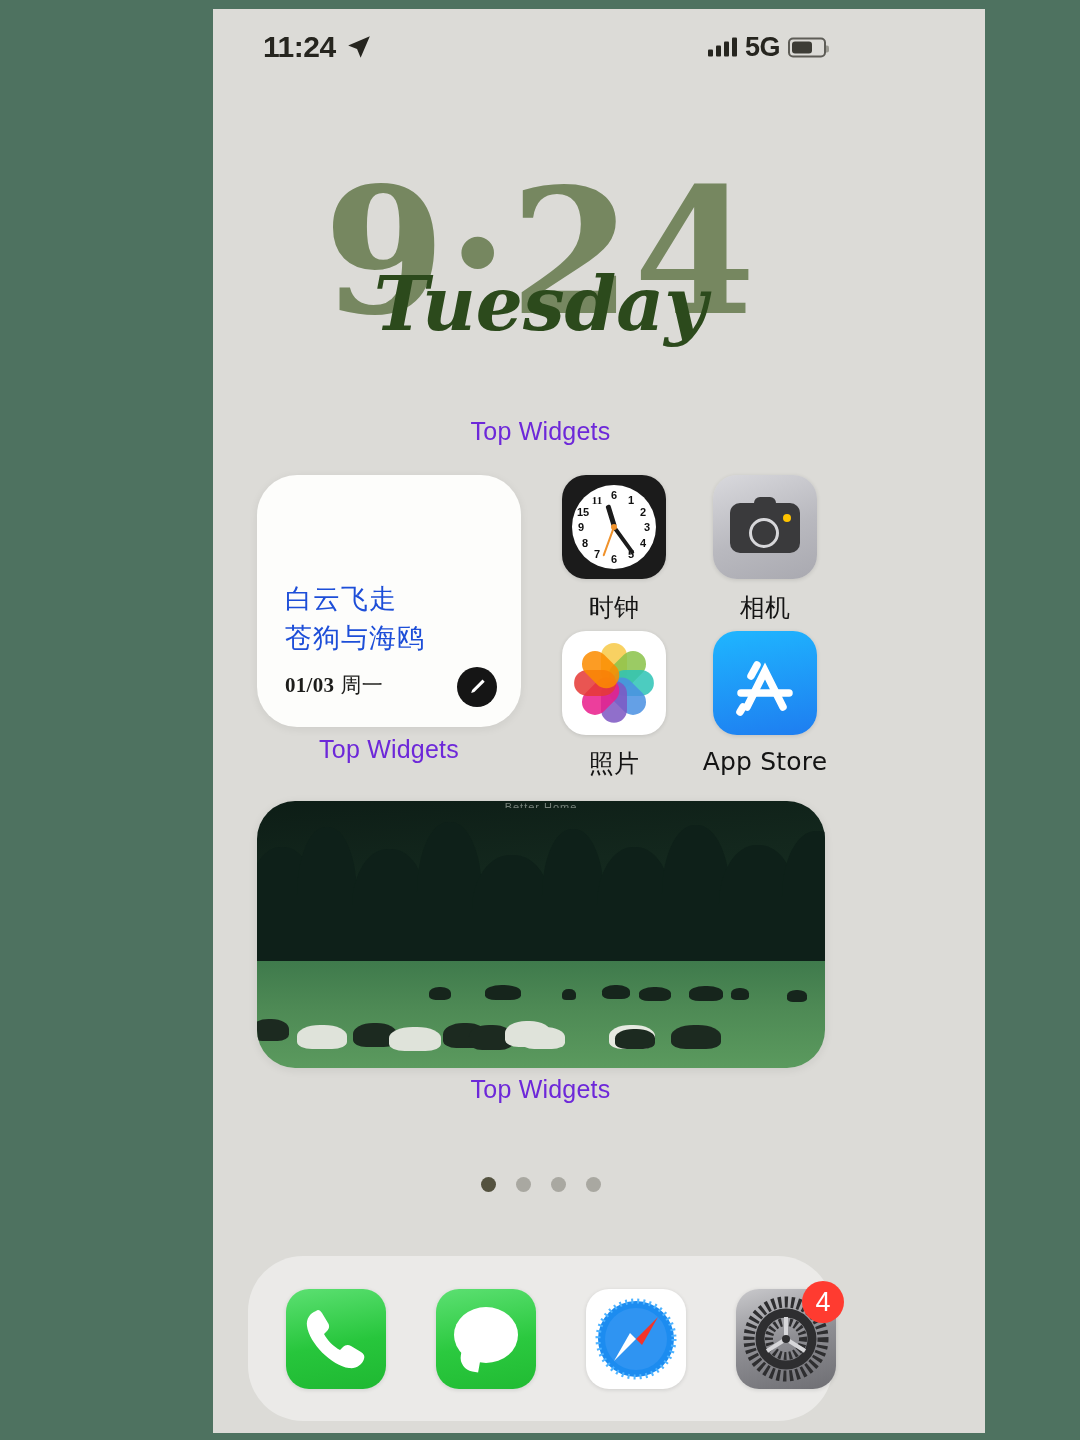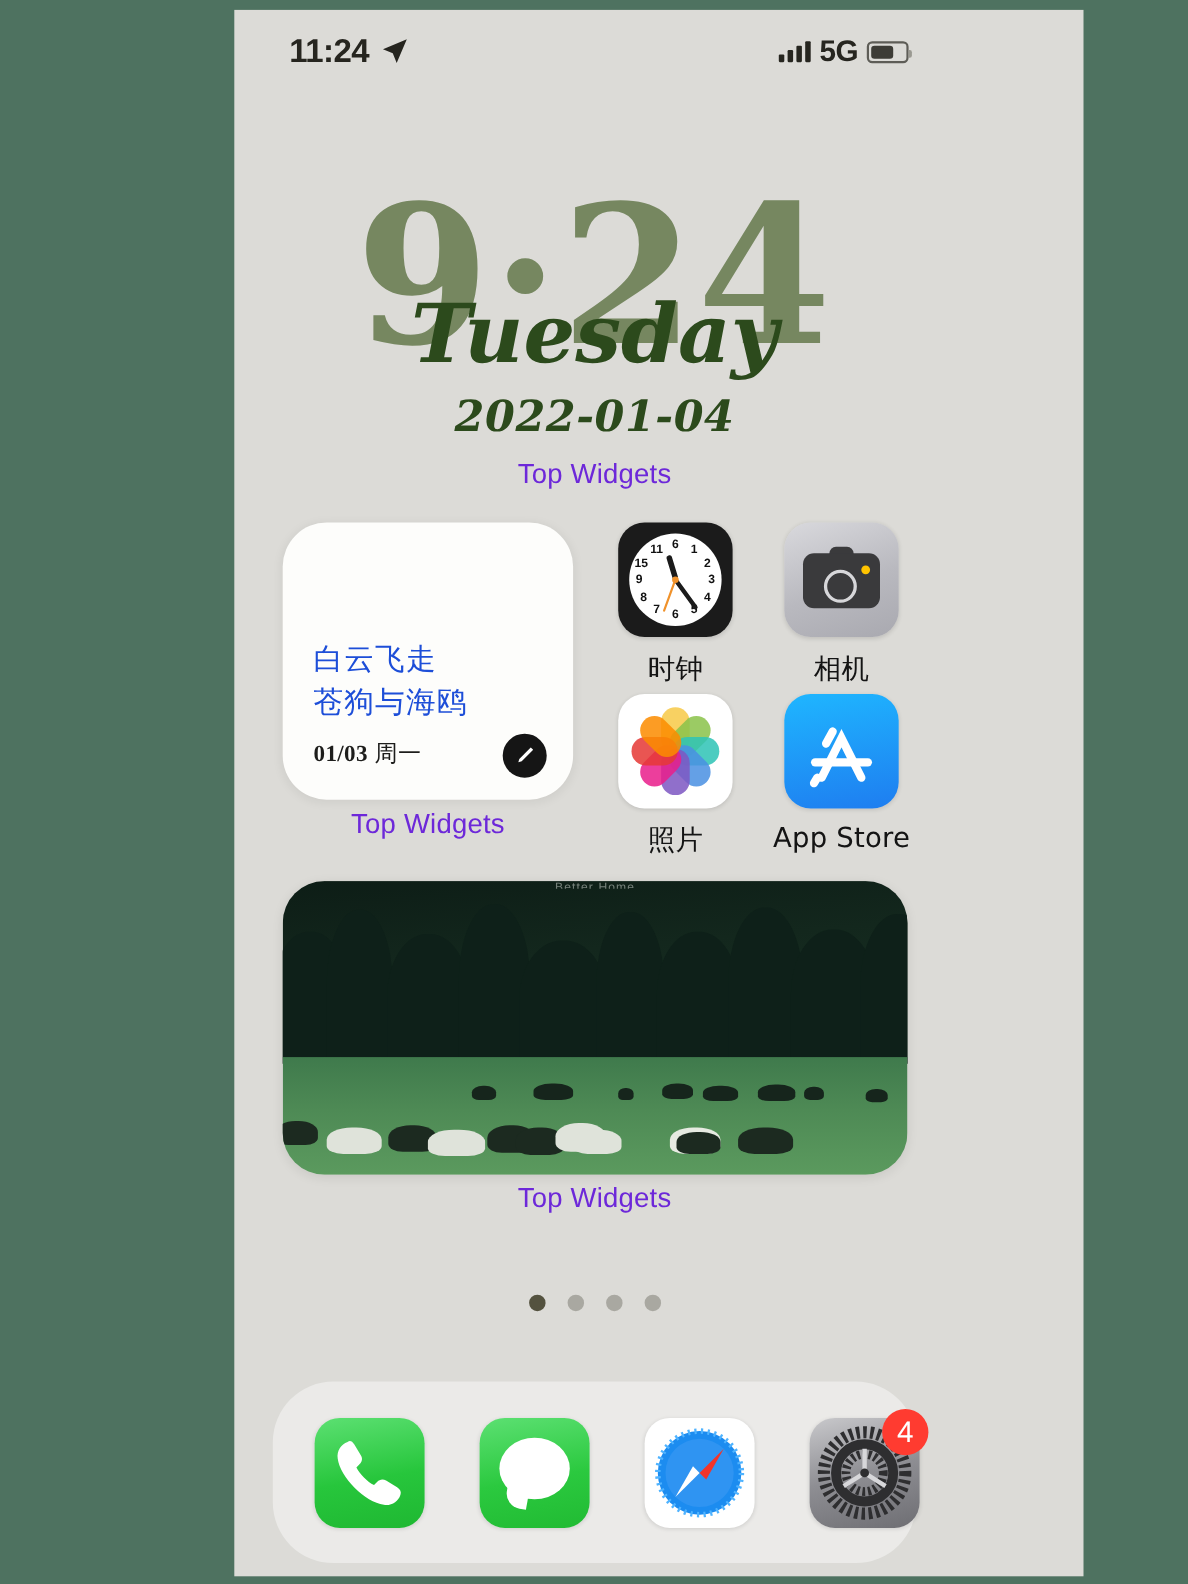--- a/index.html
+++ b/index.html
@@ -190,21 +190,20 @@
       <div class="sb-net">5G</div>
       <div class="sb-batt">
           <b></b>
         </div>
     </div>
   </div>
 
   <div id="clockwidget">
     <div class="bigtime">9·24</div>
     <div class="dayname">Tuesday</div>
-    <div class="datestr">2022-01-04</div>
   </div>
   <div id="clocklabel" class="wlabel">Top Widgets</div>
 
   <div id="row1">
 
     <div class="notewidget">
       <div class="note-lines">
         <div>白云飞走</div>
         <div>苍狗与海鸥</div>
       </div>
@@ -227,21 +226,21 @@
           <div class="num" style="left:52px;top:9px;">1</div>
           <div class="num" style="left:64px;top:21px;">2</div>
           <div class="num" style="left:68px;top:36px;">3</div>
           <div class="num" style="left:64px;top:52px;">4</div>
           <div class="num" style="left:52px;top:63px;">5</div>
           <div class="num" style="left:35px;top:68px;">6</div>
           <div class="num" style="left:18px;top:63px;">7</div>
           <div class="num" style="left:6px;top:52px;">8</div>
           <div class="num" style="left:2px;top:36px;">9</div>
           <div class="num" style="left:4px;top:21px;">15</div>
-          <div class="num" style="left:18px;top:9px;">11</div>
+          <div class="num" style="left:18px;top:9px;font-family:Liberation Serif, serif;">11</div>
           <div class="hand h" style="transform:rotate(343deg);"></div>
           <div class="hand m" style="transform:rotate(144deg);"></div>
           <div class="hand s" style="transform:rotate(200deg);"></div>
           <div class="pivot"></div>
         </div>
       </div>
       <div class="icon-label">时钟</div>
     </div>
 
     <div class="icon-cell" style="left:487px;top:8px;">

